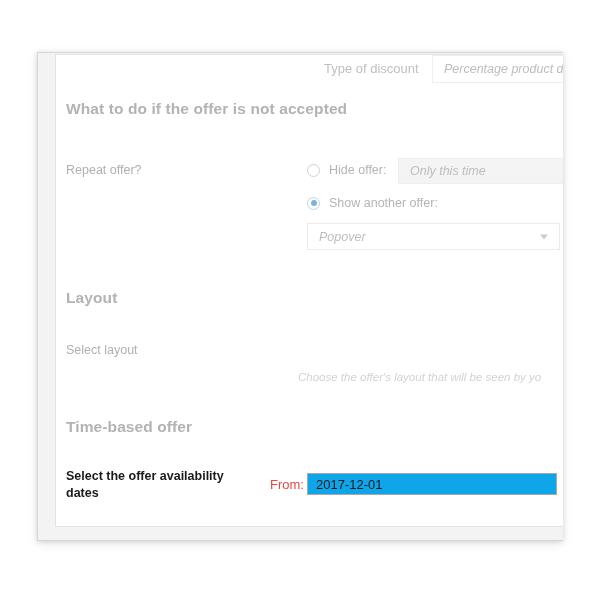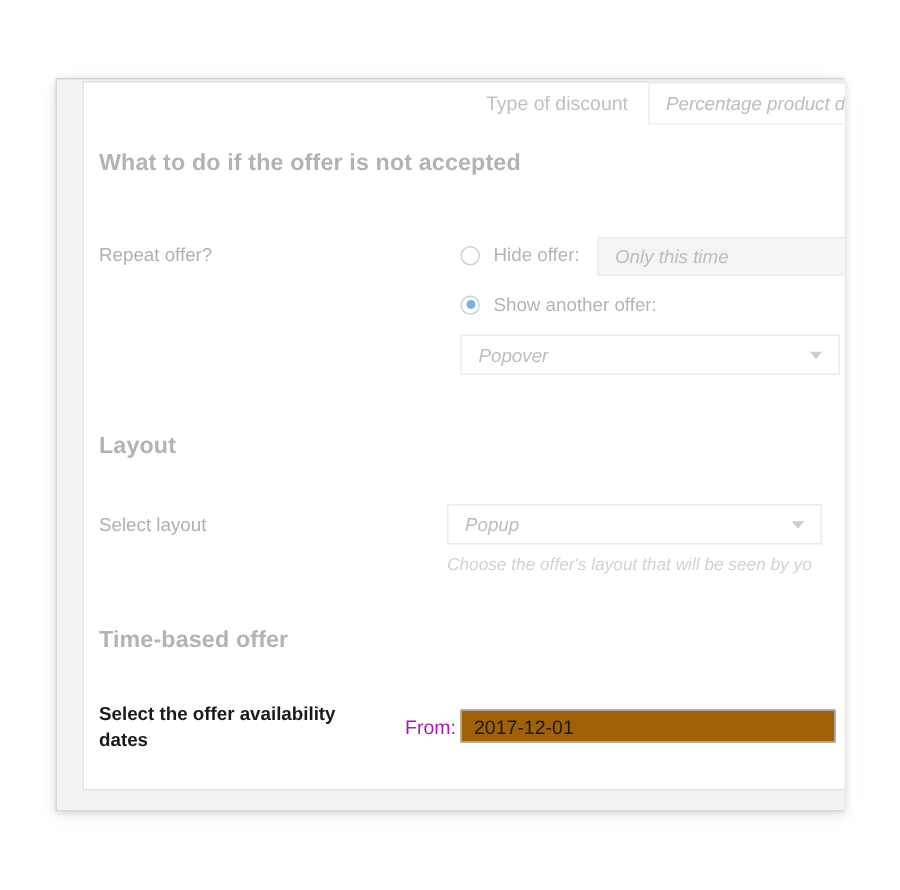--- a/index.html
+++ b/index.html
@@ -159,31 +159,31 @@
     top: 50%;
     transform: translateY(-50%);
     width: 0;
     height: 0;
     border-left: 4.5px solid transparent;
     border-right: 4.5px solid transparent;
     border-top: 5px solid #cccccc;
   }
 
   .txt {
-    background: #a16207;
+    background: #0ea5e9;
     border: 1px solid #a9a9a9;
     color: #1a1a1a;
     padding-left: 8px;
     font-size: 13px;
   }
 
   .from-label {
     position: absolute;
     font-size: 13px;
-    color: #a21caf;
+    color: #ef4444;
     white-space: nowrap;
   }
 
   
   .hint {
     position: absolute;
     font-size: 11.5px;
     font-style: italic;
     color: #d2d2d2;
     white-space: nowrap;
@@ -234,24 +234,20 @@
 
     <div class="sel" style="left:307px; top:223px; width:253px; height:27px;">
       <span>Popover</span>
       <span class="chevron"></span>
     </div>
 
     <div class="section-heading" style="left:66px; top:289px;">Layout</div>
 
     <div class="field-label" style="left:66px; top:343px;">Select layout</div>
 
-    <div class="sel" style="left:298px; top:336px; width:250px; height:27px;">
-      <span>Popup</span>
-      <span class="chevron"></span>
-    </div>
 
     <div class="hint" style="left:298px; top:371px;">Choose the offer's layout that will be seen by yo</div>
 
     <div class="section-heading" style="left:66px; top:418px;">Time-based offer</div>
 
     <div class="field-label strong" style="left:66px; top:468px;">Select the offer availability dates</div>
 
     <div class="from-label" style="left:270px; top:477px;">From:</div>
 
     <div class="txt" style="left:307px; top:473px; width:250px; height:22px;">

